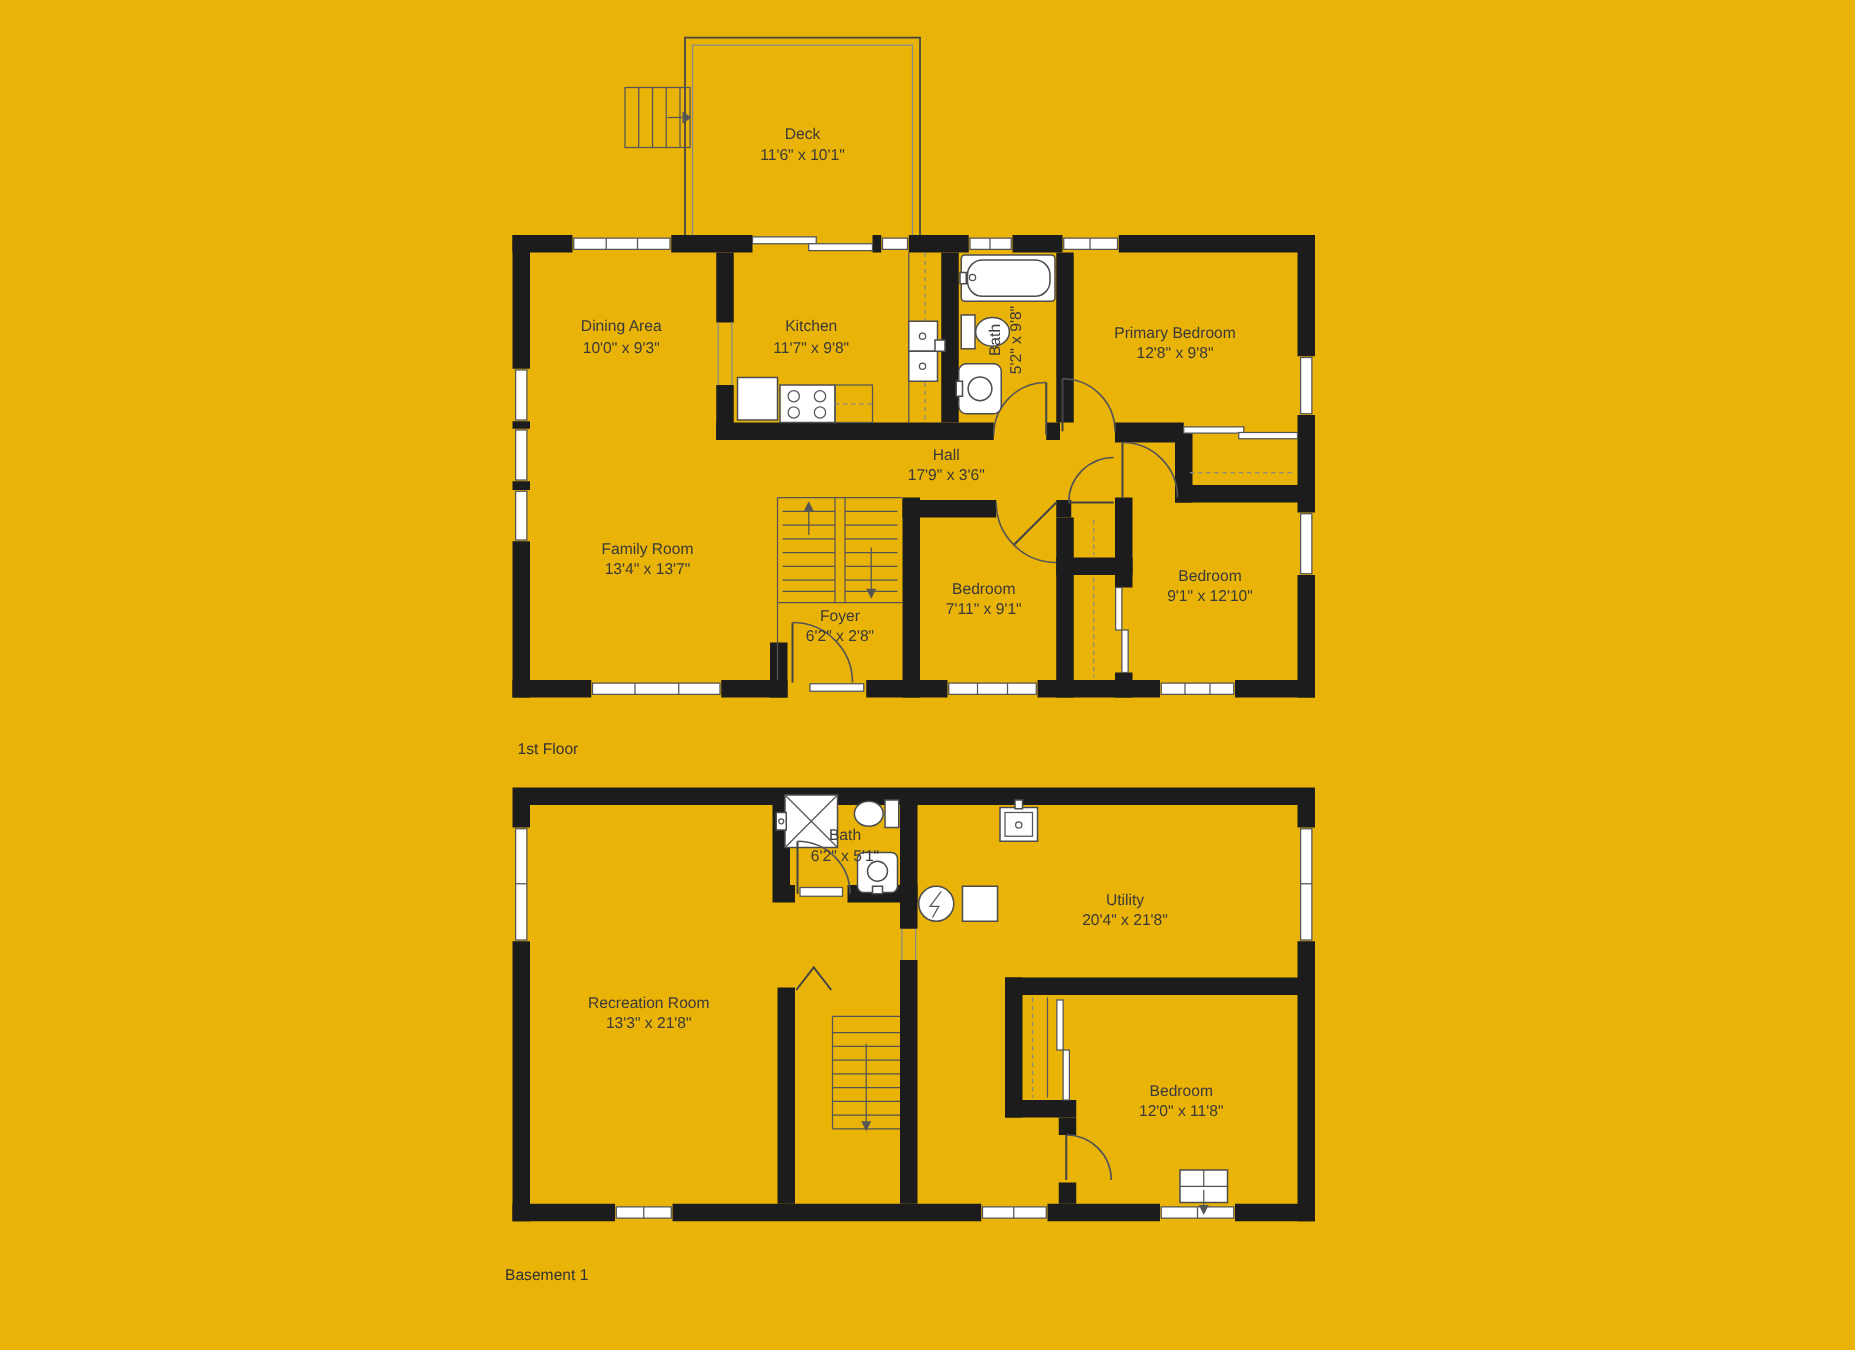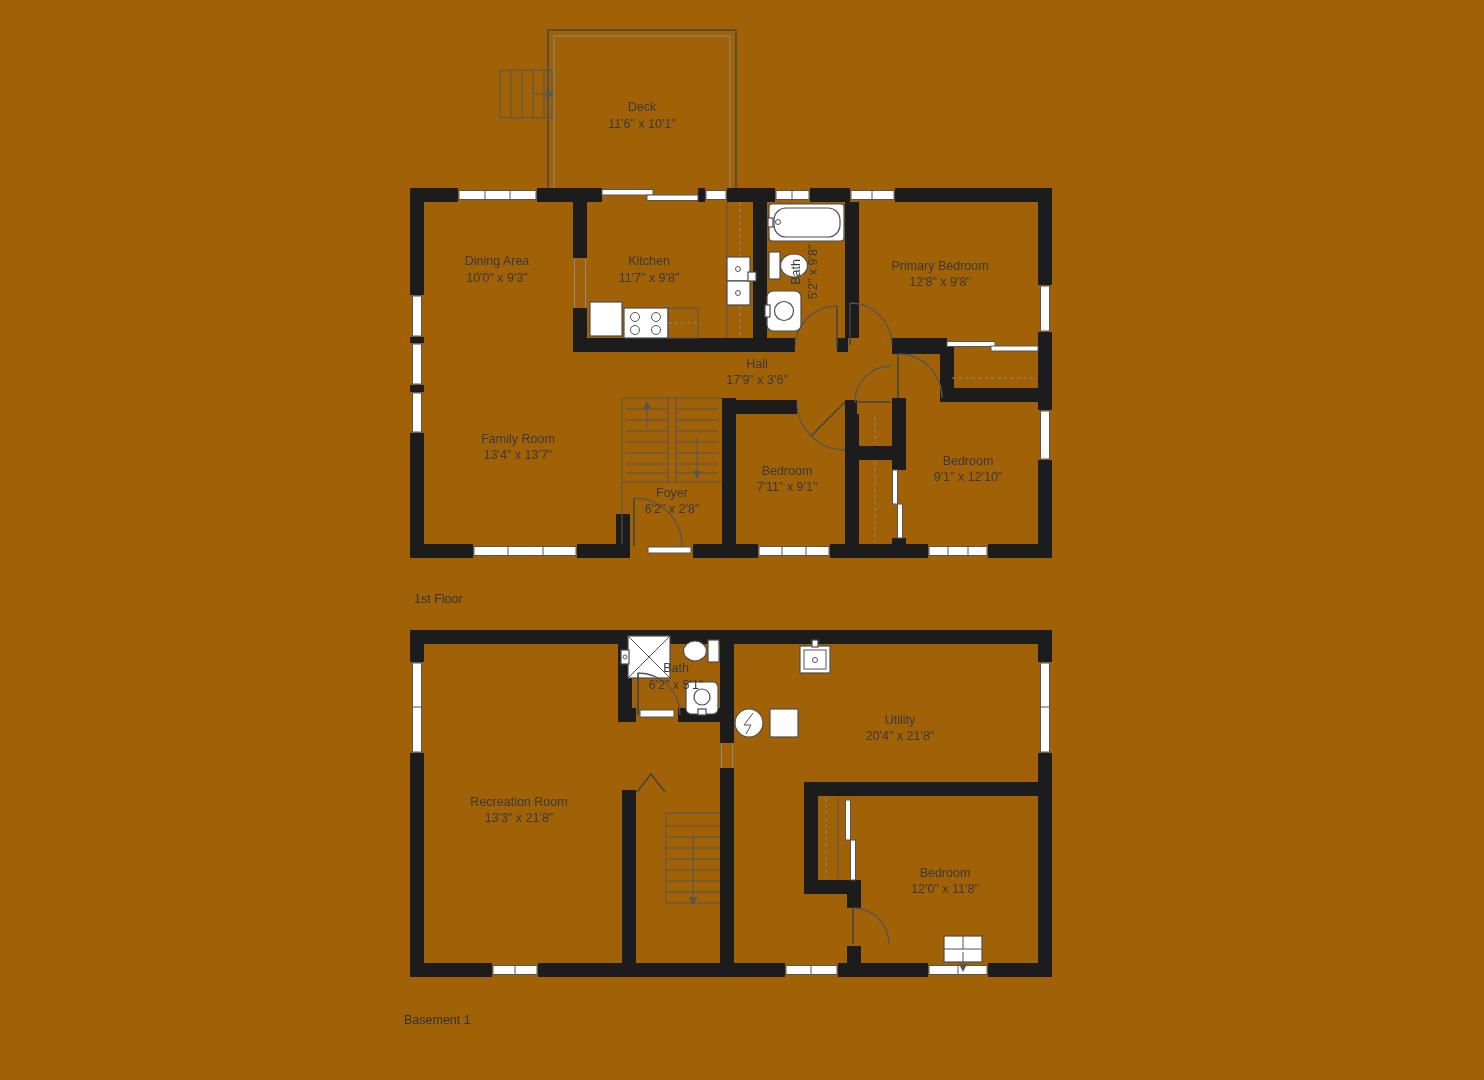--- a/index.html
+++ b/index.html
@@ -1,16 +1,16 @@
 <!DOCTYPE html>
 <html><head>
 <meta charset="utf-8">
 <style>
   html,body{margin:0;padding:0;background:#fff;}
-  #stage{position:relative;width:1484px;height:1080px;background:#a16207;overflow:hidden;}
+  #stage{position:relative;width:1484px;height:1080px;background:#eab308;overflow:hidden;}
   svg{position:absolute;left:0;top:0;}
   text{font-family:"Liberation Sans","DejaVu Sans",sans-serif;fill:#3a3a3a;}
   .room-name,.room-dims{font-size:12.5px;}
   .floor-label{font-size:12.5px;fill:#333;}
   .wall{fill:#1c1c1c;stroke:none;}
   .thin{stroke:#555;stroke-width:1;fill:none;}
   .thin2{stroke:#444;stroke-width:1.4;fill:none;}
   .lite{stroke:#8a8a8a;stroke-width:1;fill:none;}
   .dash{stroke:#8a8a8a;stroke-width:1;fill:none;stroke-dasharray:3.5,3;}
   .winframe{fill:#fff;stroke:#555;stroke-width:1;}

